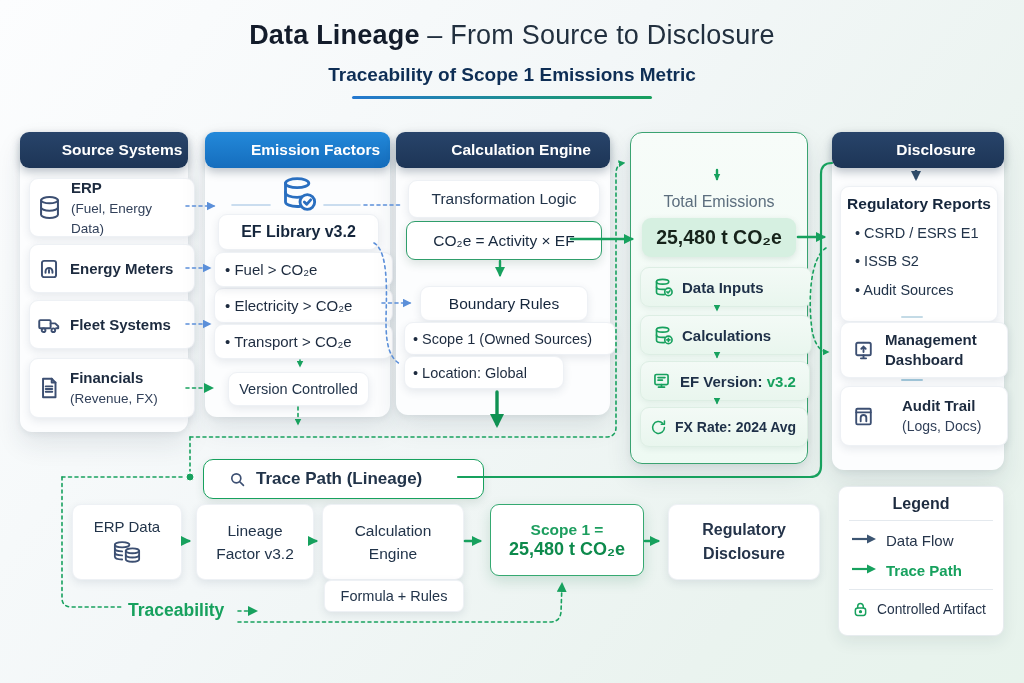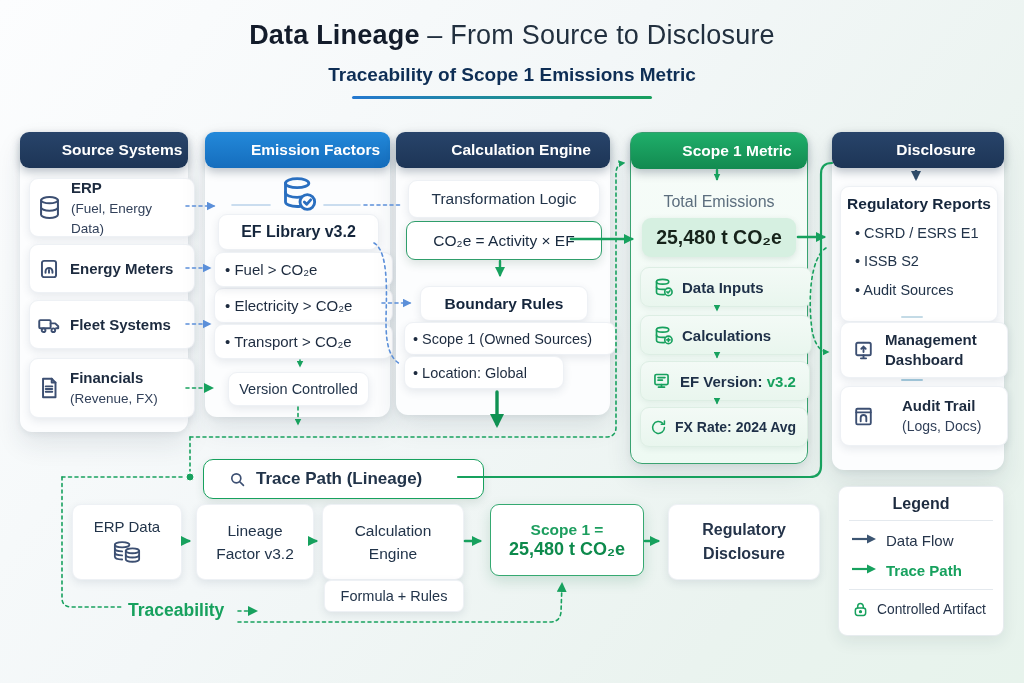--- a/index.html
+++ b/index.html
@@ -130,32 +130,31 @@
 
   <div class="abs col" style="left:396px;top:132px;width:214px;height:283px;">
     <div class="colhdr hdr-navy">Calculation Engine</div>
     <div class="node center" style="left:12px;top:48px;width:190px;height:36px;">
       <span style="font-size:15.5px;color:#22344a;">Transformation Logic</span>
     </div>
     <div class="node center" style="left:10px;top:89px;width:194px;height:37px;border:1.5px solid #2f9e6b;box-shadow:0 4px 10px rgba(30,70,50,.14);">
       <span style="font-size:15.5px;color:#18293e;">CO₂e = Activity × EF</span>
     </div>
     <div class="node center" style="left:24px;top:154px;width:166px;height:33px;">
-      <span style="font-weight:bold;font-size:15.5px;color:#15263c;text-align:center;">Boundary Rules</span>
+      <span style="font-weight:normal;font-size:15.5px;color:#15263c;text-align:center;">Boundary Rules</span>
     </div>
     <div class="node" style="left:8px;top:190px;width:202px;height:31px;padding-left:8px;">
       <span style="font-size:14.5px;">• Scope 1 (Owned Sources)</span>
     </div>
     <div class="node" style="left:8px;top:224px;width:150px;height:31px;padding-left:8px;">
       <span style="font-size:14.5px;">• Location: Global</span>
     </div>
   </div>
 
   <div class="abs col scopecard" style="left:630px;top:132px;width:176px;height:330px;">
-    <div class="colhdr hdr-green">Scope 1 Metric</div>
     <div class="abs" style="left:0;right:0;top:60px;text-align:center;font-size:16px;color:#5c6e7e;">Total Emissions</div>
     <div class="abs center" style="left:11px;top:85px;width:154px;height:39px;background:#d6f0e1;border-radius:9px;display:flex;align-items:center;box-shadow:0 2px 6px rgba(30,80,55,.12);">
       <span style="font-weight:bold;font-size:19.5px;color:#16231a;">25,480 t CO₂e</span>
     </div>
     <div class="abs chip" style="left:9px;top:134px;width:158px;height:38px;display:flex;align-items:center;gap:8px;padding-left:12px;">
       <span class="ic greenic">
         <svg width="21" height="21" viewBox="0 0 24 24" fill="none" stroke="currentColor" stroke-width="1.9" stroke-linecap="round" stroke-linejoin="round">
             <ellipse cx="11" cy="5.5" rx="7" ry="2.7"></ellipse>
             <path d="M4 5.5v6c0 1.5 3.1 2.7 7 2.7.9 0 1.8-.07 2.6-.2"></path>
             <path d="M4 11.5v6c0 1.5 3.1 2.7 7 2.7.6 0 1.2-.03 1.8-.1"></path>

